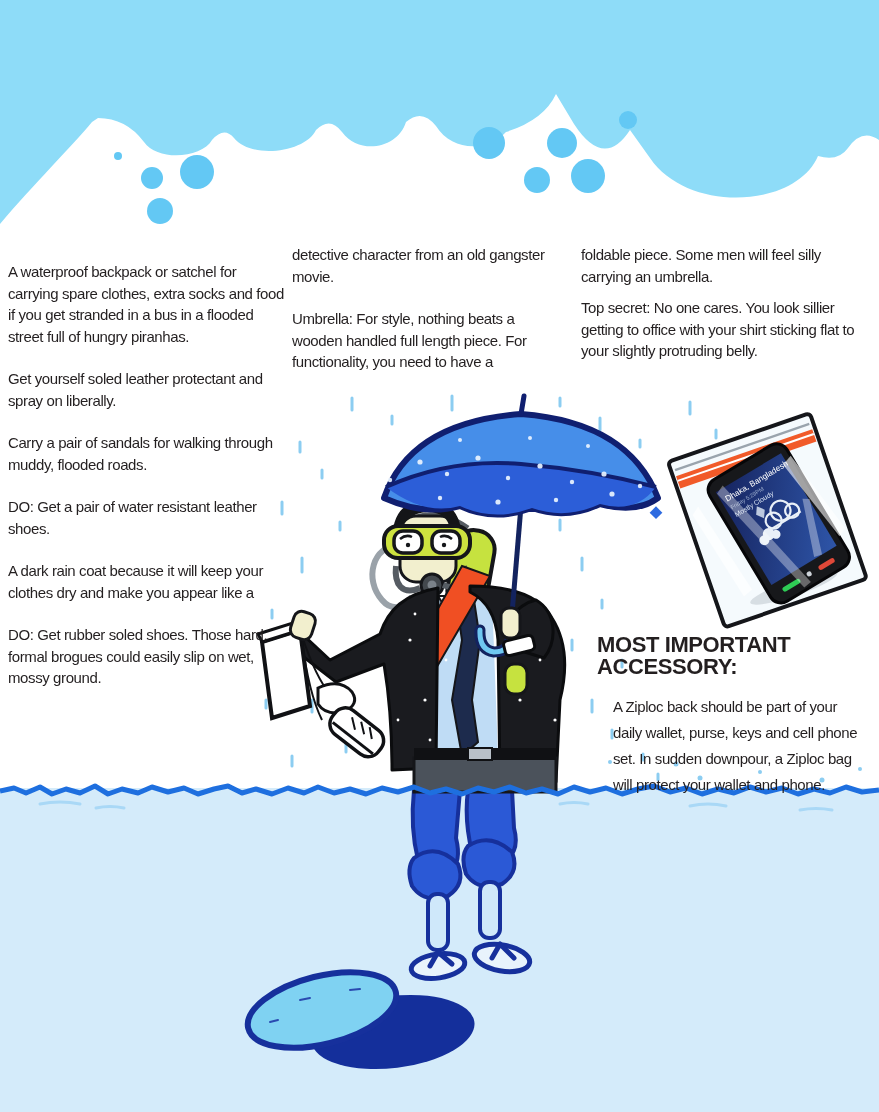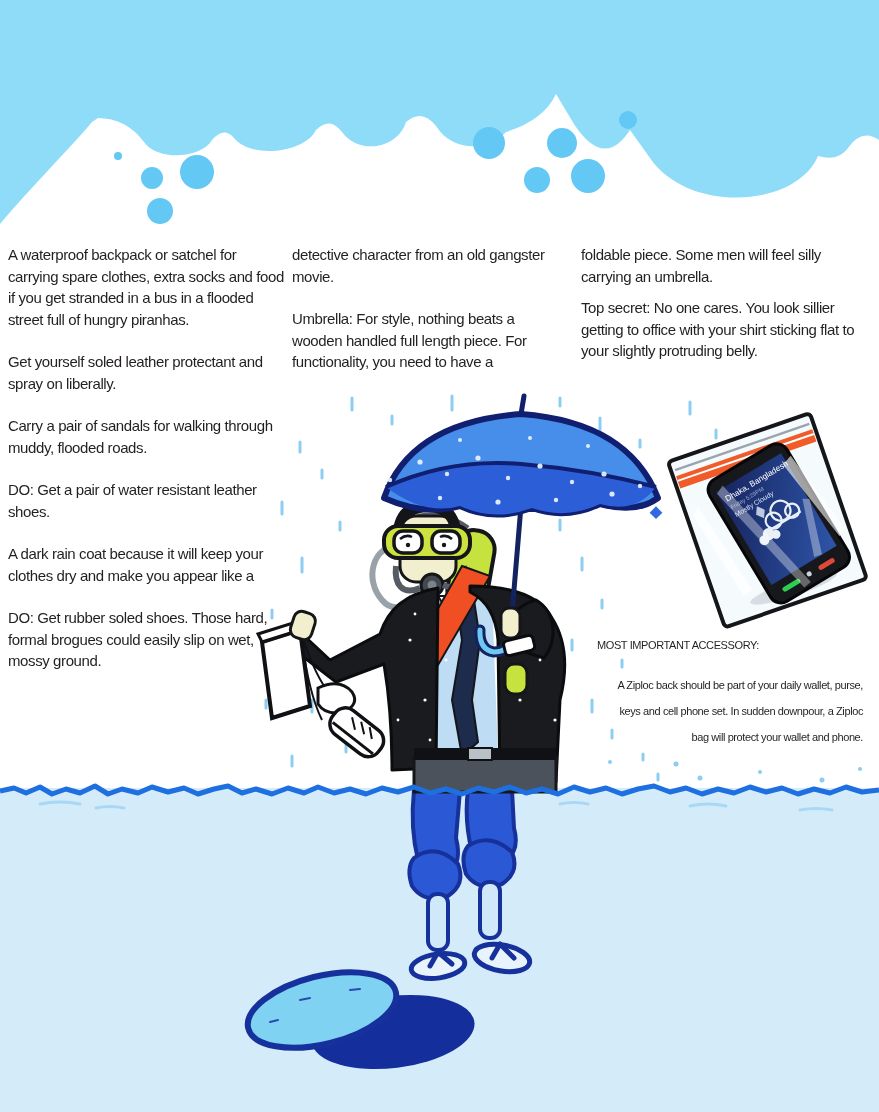--- a/index.html
+++ b/index.html
@@ -4,27 +4,27 @@
 <style>
   html,body{margin:0;padding:0;background:#ffffff;}
   .page{
     position:relative;width:879px;height:1112px;background:#ffffff;overflow:hidden;
     font-family:"Liberation Sans",sans-serif;color:#231f20;
   }
   #art{position:absolute;left:0;top:0;}
   .col{position:absolute;font-size:15px;line-height:21.5px;letter-spacing:-0.4px;}
   .col p{margin:0 0 21px 0;}
   .col b{font-weight:normal;}
-  #col1{left:8px;top:244px;width:276px;}
+  #col1{left:8px;top:261px;width:276px;}
   #col2{left:292px;top:244px;width:268px;}
   #col3{left:581px;top:244px;width:276px;}
   #col3 p{margin:0 0 10px 0;}
   .accessory{position:absolute;left:597px;top:634px;width:282px;letter-spacing:-0.4px;}
-  .acc-title{font-weight:normal;font-size:11px;margin:0 0 4px 0;line-height:22px;}
-  .acc-body{font-size:11px;margin:16px;line-height:26px;text-align:right;}
+  .acc-title{font-weight:bold;font-size:22px;margin:0 0 4px 0;line-height:22px;}
+  .acc-body{font-size:15px;margin:16px;line-height:26px;}
 </style>
 </head>
 <body>
 
 <div class="page">
 
 <svg id="art" width="879" height="1112" viewBox="0 0 879 1112" xmlns="http://www.w3.org/2000/svg">
   <defs>
     <linearGradient id="scr" x1="0" y1="0" x2="1" y2="1">
       <stop offset="0" stop-color="#16235e"></stop>

